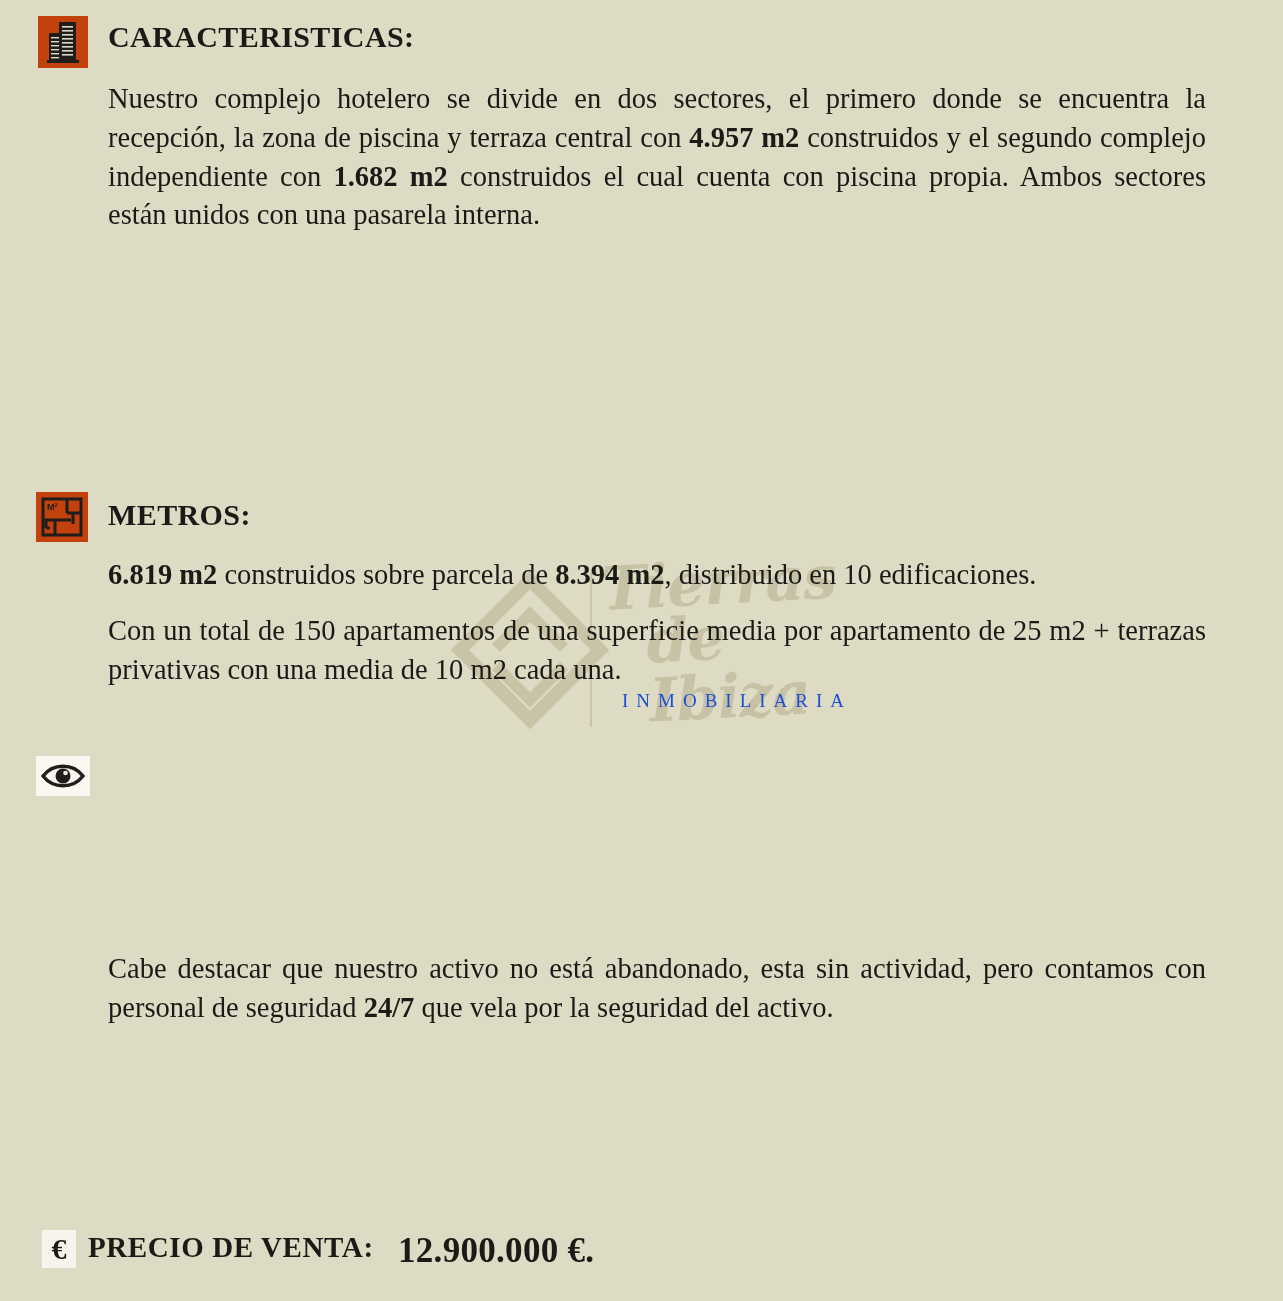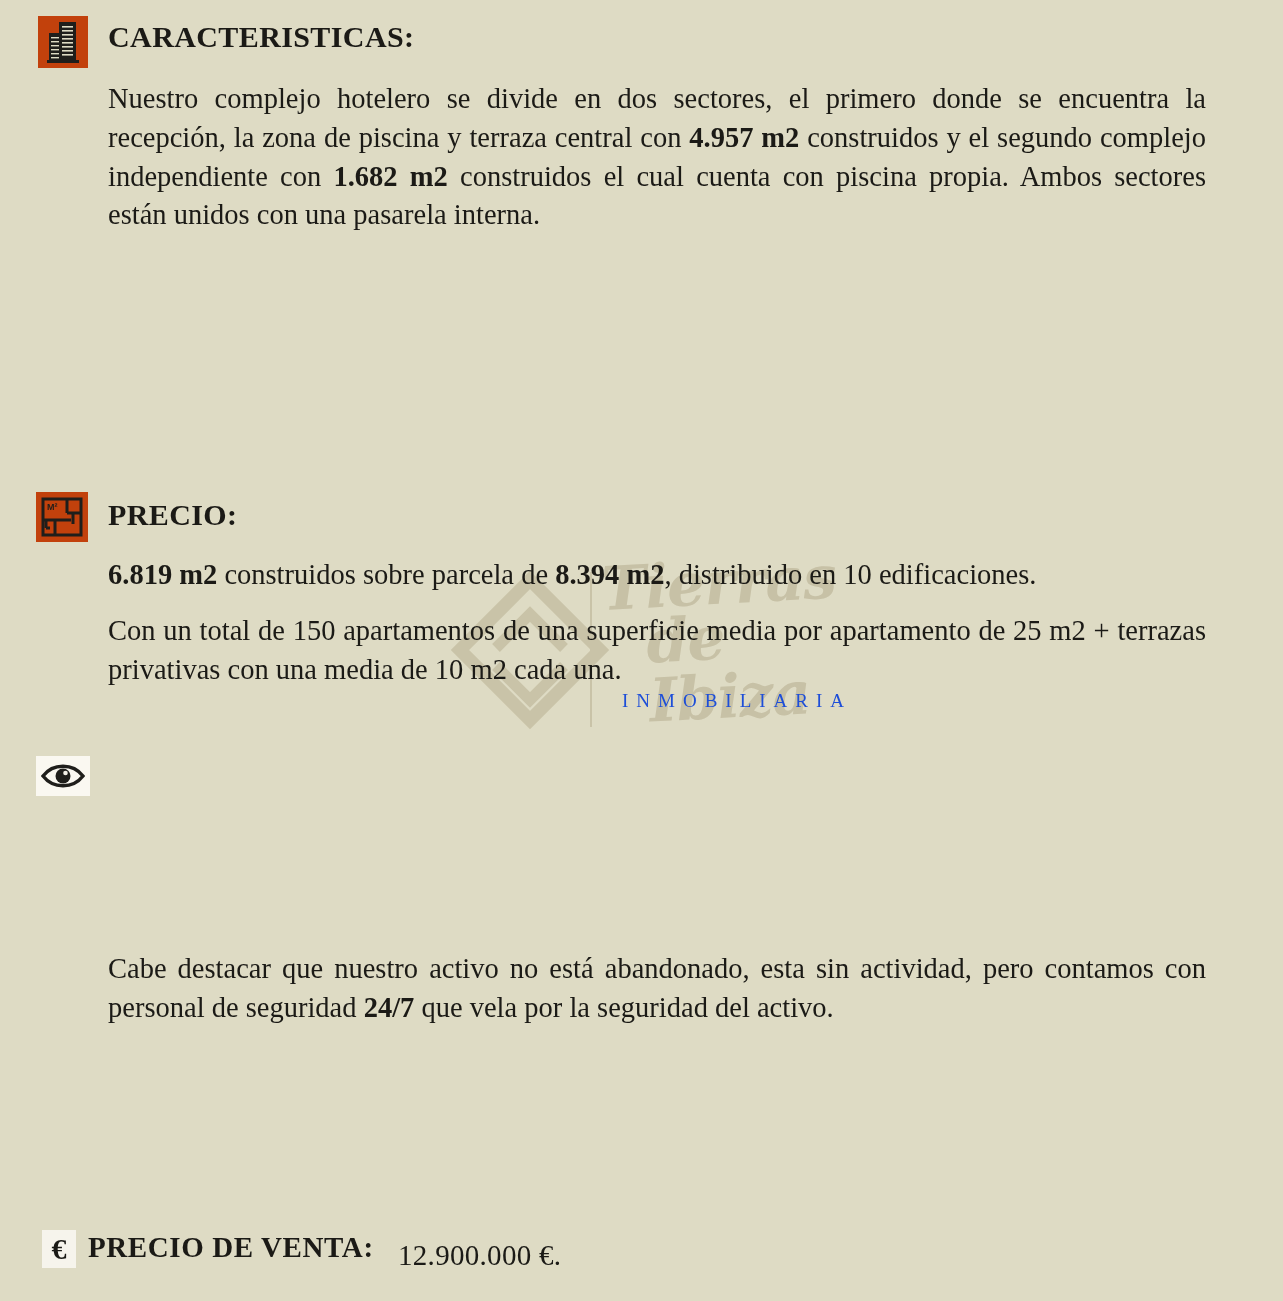--- a/index.html
+++ b/index.html
@@ -162,24 +162,23 @@
     left: 88px;
     top: 3px;
     font-size: 29px;
     font-weight: 700;
     letter-spacing: 0.6px;
   }
   .price-value {
     position: absolute;
     left: 398px;
     top: 3px;
-    font-size: 29px;
-    font-weight: 400;
+    font-size: 35px;
+    font-weight: 700;
     letter-spacing: 0.3px;
-    margin-top: 8px;
   }
 
   
   .fp { width: 42px; height: 40px; }
   .eye { width: 44px; height: 28px; }
   .bld { width: 36px; height: 44px; }
 </style>
 </head>
 <body>
 
@@ -243,21 +242,21 @@
   <div class="section" id="sec-metros">
     <div class="sec-head">
       <span class="sec-icon">
         <svg class="fp" viewBox="0 0 42 40">
           <rect x="2" y="2" width="38" height="36" fill="none" stroke="#1f1e1b" stroke-width="3"></rect>
           <path d="M26 3 L26 16 M26 16 L40 16 M3 23 L30 23 M14 23 L14 38 M32 16 L32 27" fill="none" stroke="#1f1e1b" stroke-width="3"></path>
           <path d="M5 23 L5 31 M9 31 L5 31" fill="none" stroke="#1f1e1b" stroke-width="3"></path>
           <text x="6" y="13" font-family="Liberation Sans, sans-serif" font-size="9" font-weight="700" fill="#1f1e1b">M²</text>
         </svg>
       </span>
-      <div class="sec-title">PRECIO:</div>
+      <div class="sec-title">METROS:</div>
     </div>
   </div>
 
   <div class="body-text last" id="p-metros-1">
     <b>6.819 m2</b>
     construidos sobre parcela de <b>8.394 m2</b>,
     distribuido en <span>10</span> edificaciones.
   </div>
 
   <div class="body-text" id="p-metros-2">

